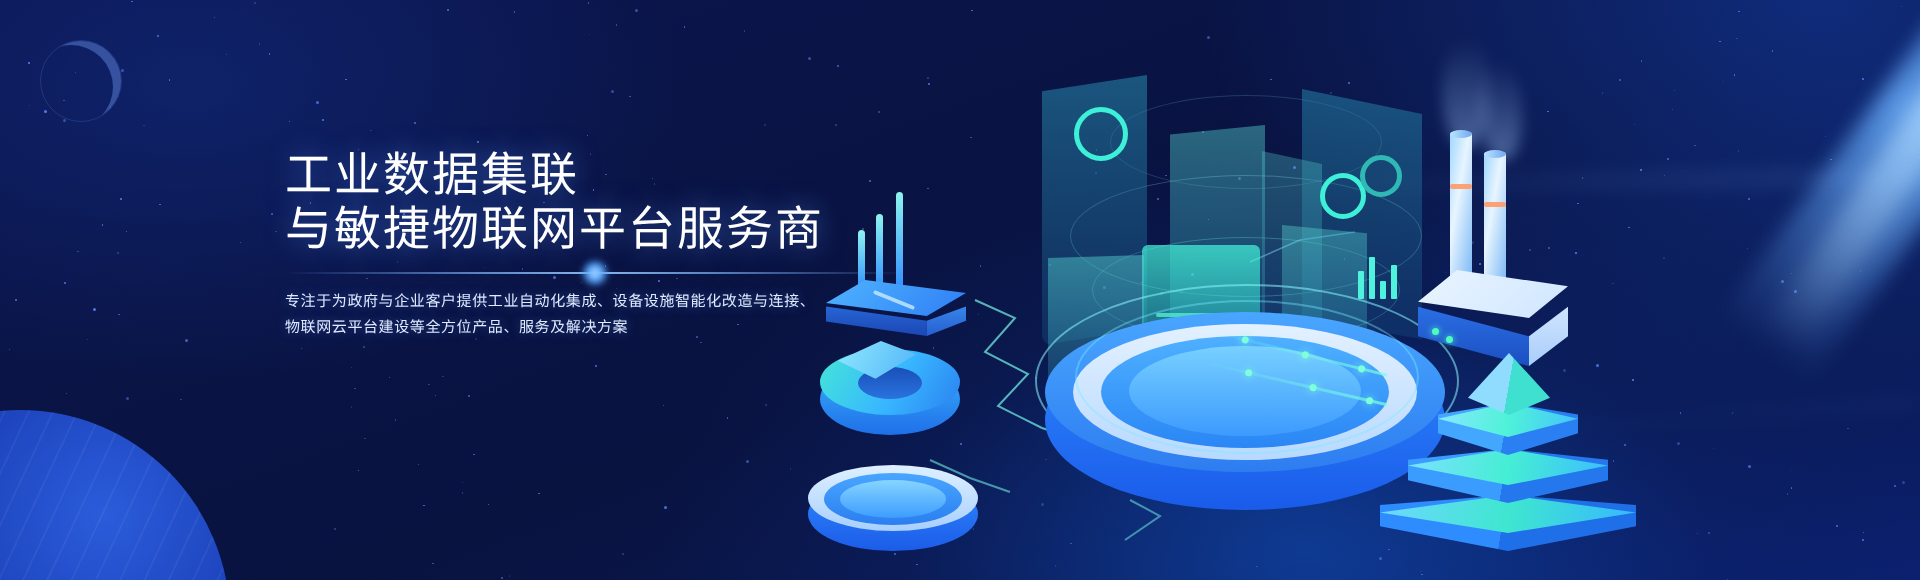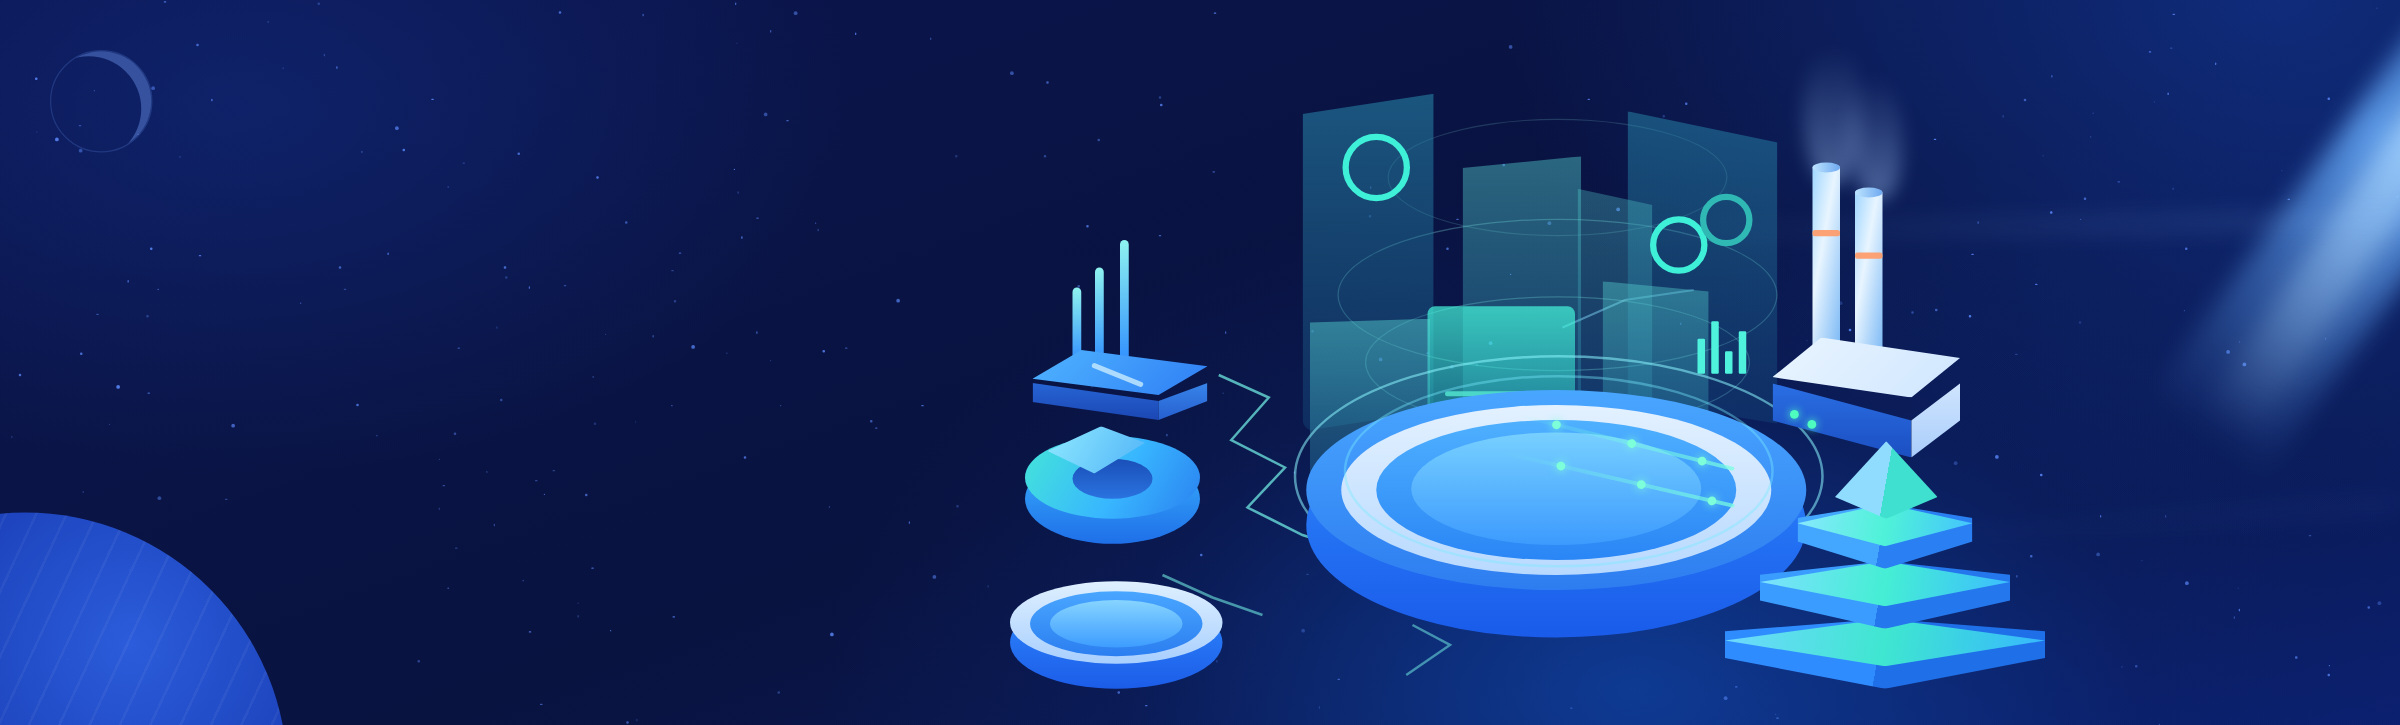--- a/index.html
+++ b/index.html
@@ -446,20 +446,33 @@
 
   <div class="moon"></div>
 
   <div class="planet"></div>
 
   <div class="beam beam1"></div>
   <div class="beam beam2"></div>
   <div class="beam beam3"></div>
   <div class="beam beam4"></div>
 
+  <div class="copy">
+    <div class="h1">
+      <span class="l1">工业数据集联</span>
+      <span class="l2">与敏捷物联网平台服务商</span>
+    </div>
+    <div class="divider">
+      <span class="gem"></span>
+    </div>
+    <div class="sub">
+      <span>专注于为政府与企业客户提供工业自动化集成、设备设施智能化改造与连接、</span>
+      <span>物联网云平台建设等全方位产品、服务及解决方案</span>
+    </div>
+  </div>
 
   <div class="art">
 
     <svg class="wire" viewBox="0 0 1020 580">
       <path d="M195 300 L235 318 L205 352 L248 374 L218 406 L262 428 L300 440" fill="none" stroke="#6fe8e0" stroke-width="2" opacity=".75"></path>
       <path d="M150 460 L190 478 L230 492" fill="none" stroke="#6fe8e0" stroke-width="2" opacity=".6"></path>
       <path d="M470 262 L520 240 L575 232" fill="none" stroke="#8fd6ff" stroke-width="1.6" opacity=".5"></path>
       <path d="M350 500 L380 516 L345 540" fill="none" stroke="#6fe8e0" stroke-width="2" opacity=".55"></path>
     </svg>
 

